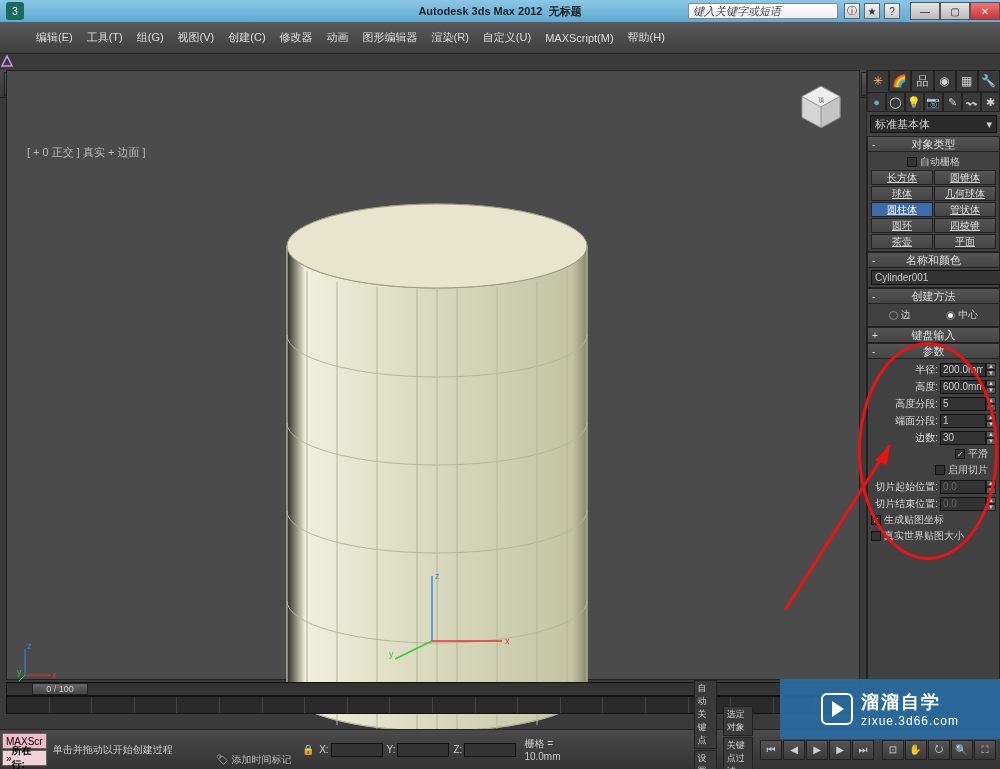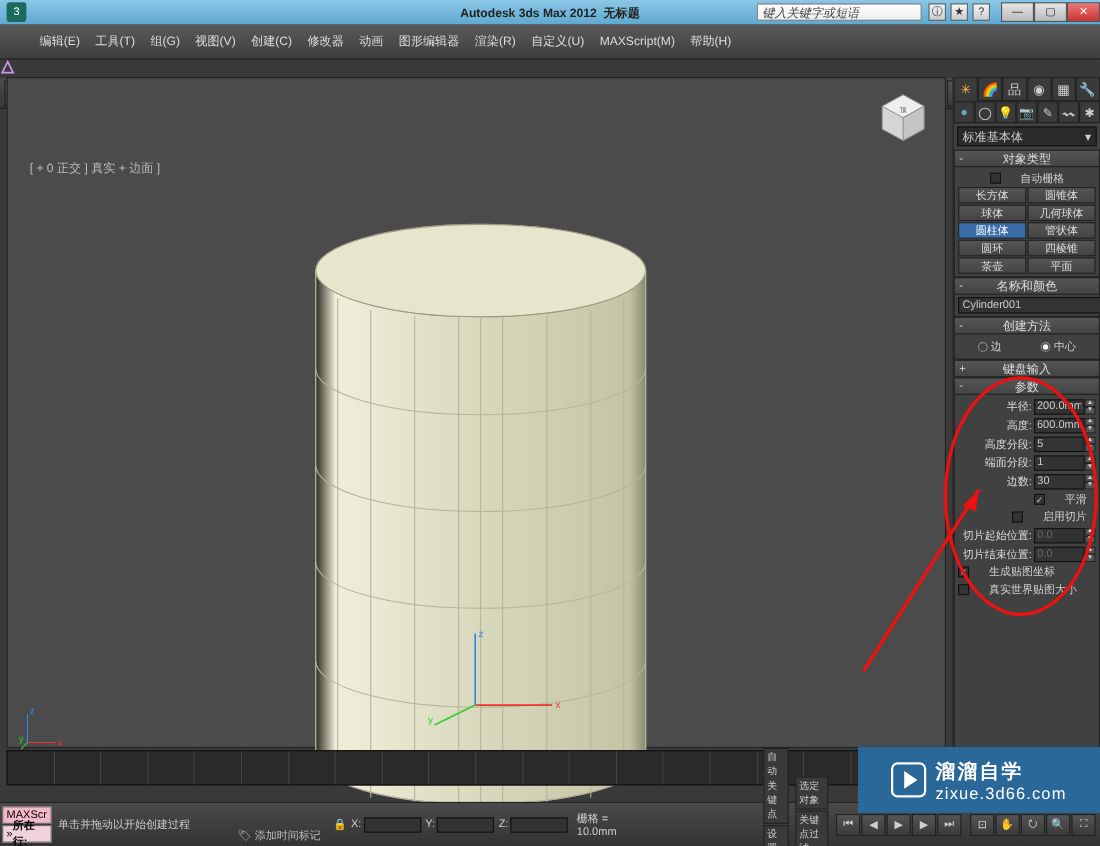--- a/index.html
+++ b/index.html
@@ -47,32 +47,32 @@
 .cmd-tabs{ height:22px; display:flex; background:#3a3a3a;}
 .cmd-tabs span{ flex:1; display:flex; align-items:center; justify-content:center; border:1px solid #222; font-size:12px;}
 .cmd-tabs .act{ background:#3a3a3a; border-bottom-color:#3a3a3a;}
 .cmd-subtabs{ height:20px; display:flex; background:#3a3a3a;}
 .cmd-subtabs span{ width:22px; display:flex; align-items:center; justify-content:center; border:1px solid #222;}
 .cmd-subtabs .act{ background:#3a3a3a;}
 .cmd-drop{ margin:3px; height:18px; background:#2a2a2a; border:1px solid #111; padding:4px 4px; display:flex; align-items:center; justify-content:space-between;}
 .rollout-head{ height:16px; background:linear-gradient(#555,#444); border:1px solid #222; display:flex; align-items:center; justify-content:center; color:#ddd; font-size:11px; position:relative;}
 .rollout-head .plus{ position:absolute; left:4px; font-size:10px;}
 .rollout-body{ padding:2px 3px; border:1px solid #222; border-top:none;}
-.obj-grid{ display:grid; grid-template-columns:1fr 1fr; gap:1px;}
+.obj-grid{ display:grid; grid-template-columns:1fr 1fr; gap:1px;text-decoration:underline;}
 .obj-grid span{ height:15px; background:linear-gradient(#555,#444); border:1px solid #222; display:flex; align-items:center; justify-content:center; font-size:10px; color:#ddd;}
 .obj-grid .sel{ background:#3b6ca8; color:#fff;}
 .name-row{ display:flex; gap:2px; align-items:center;}
 .name-row input{ flex:1; height:15px; background:#333; border:1px solid #111; color:#ccc; font-size:10px; padding:0 3px;}
 .param-row{ display:flex; align-items:center; justify-content:flex-end; height:17px; gap:2px;}
 .param-row label{ font-size:10px; color:#ddd;}
 .spinner{ display:flex; align-items:center;}
 .spinner input{ width:46px; height:14px; background:#333; border:1px solid #111; color:#ccc; font-size:10px; text-align:left; padding:0 2px;}
 .spinner .arrows{ width:10px; display:flex; flex-direction:column;}
 .spinner .arrows span{ height:7px; background:#555; border:1px solid #222; font-size:6px; line-height:5px; text-align:center;}
-.chk{ display:flex; align-items:center; gap:18px; font-size:10px; padding:1px 0;text-align:right;}
+.chk{ display:flex; align-items:center; gap:3px; font-size:10px; padding:1px 0;text-align:right;}
 .chk i{ width:10px; height:10px; background:#333; border:1px solid #111; display:flex; align-items:center; justify-content:center; font-size:8px; font-style:normal;}
 .radio-row{display:flex; justify-content:space-around; padding:2px 0;}
 .radio-row .r{display:flex;align-items:center;gap:3px;font-size:10px;}
 .radio-row .r i{width:9px;height:9px;border:1px solid #888;border-radius:50%;display:flex;align-items:center;justify-content:center;}
 .radio-row .r.sel i::after{content:"";width:5px;height:5px;background:#fff;border-radius:50%;}
 
 
 .timeline{ position:absolute; left:6px; top:682px; width:854px; height:32px; background:#3a3a3a; display:flex; flex-direction:column;}
 .timeslider{ height:14px; background:#333; position:relative; border:1px solid #111;}
 .timeslider .knob{ position:absolute; left:25px; top:0; width:56px; height:12px; background:linear-gradient(#666,#444); border:1px solid #222; font-size:9px; text-align:center;}
@@ -94,21 +94,21 @@
 .play-ctrl span{ width:22px; height:20px; background:linear-gradient(#555,#3a3a3a); border:1px solid #222; display:flex; align-items:center; justify-content:center; font-size:10px;}
 .autokey{ display:flex; flex-direction:column; font-size:9px; padding:0 3px; gap:1px;}
 .autokey span{ background:#3a3a3a; border:1px solid #222; padding:1px 3px;}
 
 
 .watermark{ position:absolute; right:0; bottom:30px; width:220px; height:60px; background:rgba(41,109,163,0.92); display:flex; align-items:center; justify-content:center; gap:8px;}
 .watermark .logo{ width:32px; height:32px; border:2px solid #fff; border-radius:6px; display:flex; align-items:center; justify-content:center;}
 .watermark .logo::after{content:""; width:0; height:0; border-left:12px solid #fff; border-top:8px solid transparent; border-bottom:8px solid transparent; margin-left:3px;}
 .watermark .txt{ color:#fff; }
 .watermark .txt .big{ font-size:18px; font-weight:bold; letter-spacing:2px;}
-.watermark .txt .small{ font-size:15px; letter-spacing:1px;}
+.watermark .txt .small{ font-size:12px; letter-spacing:1px;}
 
 
 .anno-ellipse{ position:absolute; right:2px; top:342px; width:140px; height:218px; border:3px solid #e11; border-radius:50%; pointer-events:none;}
 .anno-arrow{ position:absolute; left:775px; top:430px; width:130px; height:190px; pointer-events:none;}
 </style>
 </head>
 <body>
 
 <div class="titlebar">
   <div class="app-icon">3</div>
@@ -425,20 +425,23 @@
         <span>生成贴图坐标</span>
       </div>
     <div class="chk">
         <i></i>
         <span>真实世界贴图大小</span>
       </div>
   </div>
 </div>
 
 <div class="timeline">
+  <div class="timeslider">
+    <div class="knob">0 / 100</div>
+  </div>
   <div class="timetrack">
     <div class="marks">
         <span></span>
         <span></span>
         <span></span>
         <span></span>
         <span></span>
         <span></span>
         <span></span>
         <span></span>

